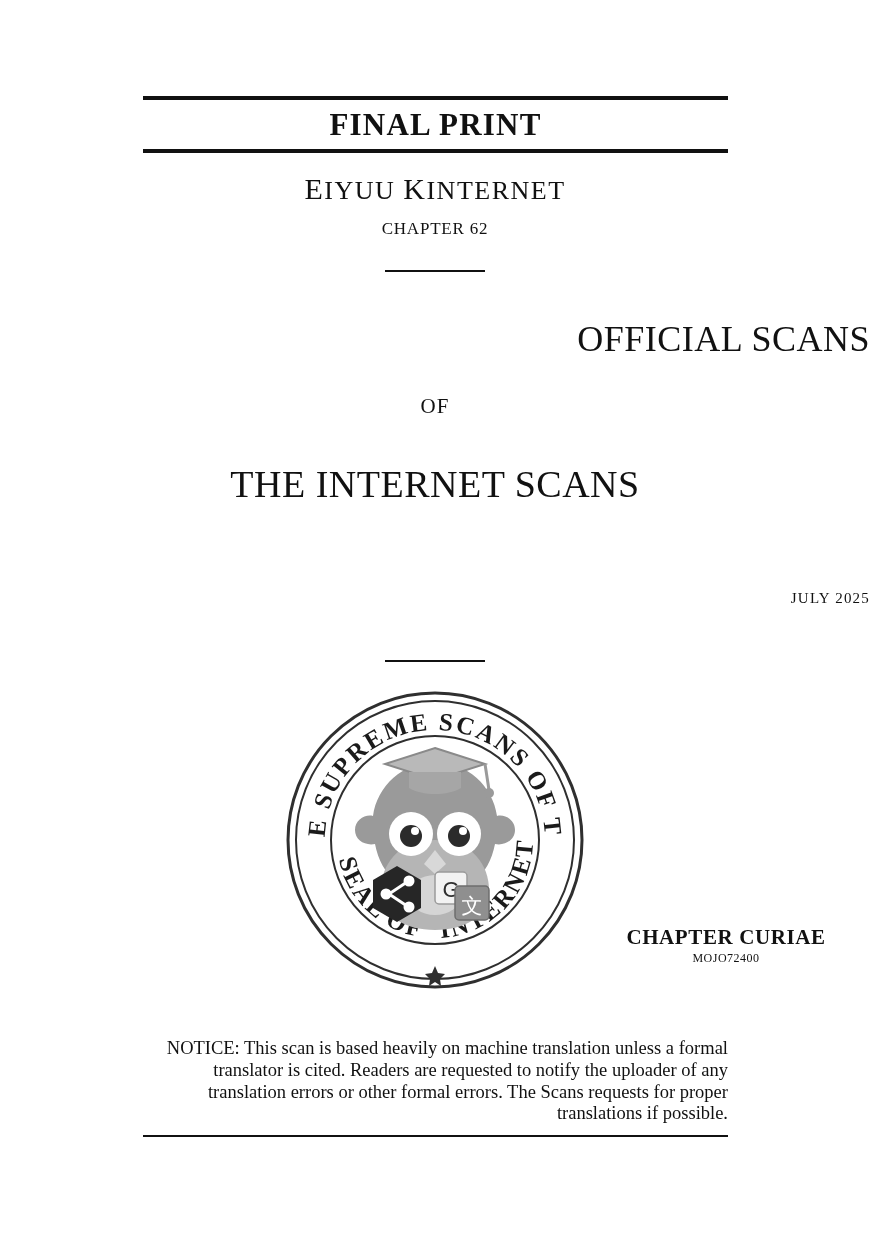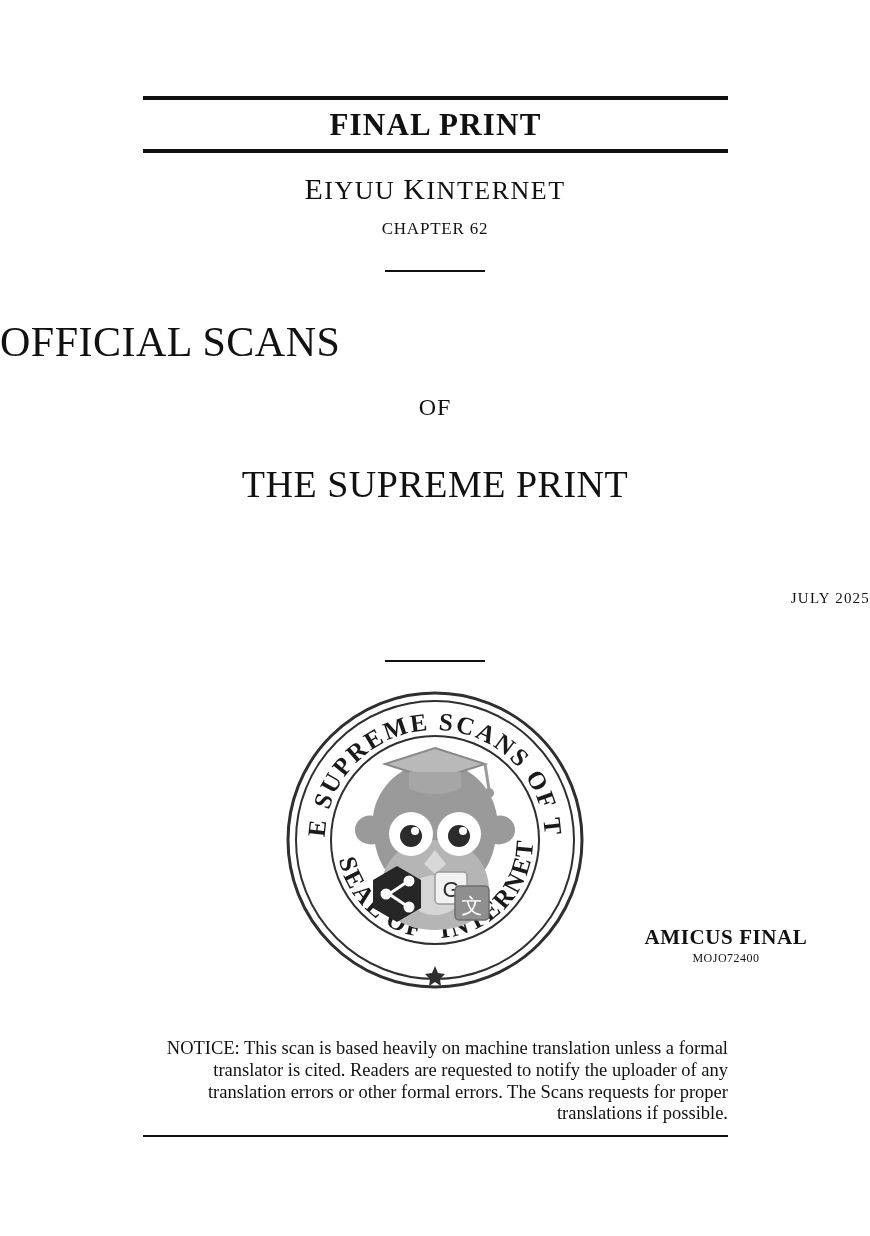--- a/index.html
+++ b/index.html
@@ -78,31 +78,31 @@
     background: #111111;
   }
   .divider-1 { top: 270px; }
   .divider-2 { top: 660px; }
 
   .main-title {
     position: absolute;
     top: 318px;
     left: 0;
     width: 100%;
-    text-align: left;
-    font-size: 42px;
+    text-align: right;
+    font-size: 36px;
     letter-spacing: 0.5px;
   }
   .of-line {
     position: absolute;
     top: 394px;
     left: 0;
     width: 100%;
     text-align: center;
-    font-size: 24px;
+    font-size: 21px;
     letter-spacing: 1px;
   }
   .sub-title {
     position: absolute;
     top: 462px;
     left: 0;
     width: 100%;
     text-align: center;
     font-size: 38px;
     letter-spacing: 0.5px;
@@ -181,21 +181,21 @@
   <div class="series-title">
     <span class="smallcaps-first">E</span><span class="smallcaps-rest">IYUU </span><span class="smallcaps-first">K</span><span class="smallcaps-rest">INTERNET</span>
   </div>
 
   <div class="chapter-line">CHAPTER 62</div>
 
   <div class="divider divider-1"></div>
 
   <div class="main-title">OFFICIAL SCANS</div>
   <div class="of-line">OF</div>
-  <div class="sub-title">THE SUPREME PRINT</div>
+  <div class="sub-title">THE INTERNET SCANS</div>
   <div class="date-line">JULY 2025</div>
 
   <div class="divider divider-2"></div>
 
   <div class="seal-wrap">
     <svg class="seal-svg" width="300" height="300" viewBox="0 0 300 300" xmlns="http://www.w3.org/2000/svg">
       <defs>
         <path id="arcTop" d="M 40,150 A 110,110 0 0 1 260,150"></path>
         <path id="arcBottom" d="M 52,150 A 98,98 0 0 0 248,150"></path>
       </defs>
@@ -255,20 +255,20 @@
         <text x="166" y="207" text-anchor="middle" font-family="Liberation Sans, sans-serif" font-size="22" fill="#2f2f2f">G</text>
         <rect x="170" y="196" width="34" height="34" rx="4" fill="#8f8f8f" stroke="#6d6d6d" stroke-width="1.5"></rect>
         <text x="187" y="223" text-anchor="middle" font-family="Liberation Sans, sans-serif" font-size="21" fill="#ffffff">文</text>
       </g>
 
       <path d="M 150 276 l 3 7 l 7 1 l -5 5 l 1 7 l -6 -4 l -6 4 l 1 -7 l -5 -5 l 7 -1 Z" fill="#2f2f2f"></path>
     </svg>
   </div>
 
   <div class="credit">
-    <div class="credit-name">AMICUS FINAL</div>
+    <div class="credit-name">CHAPTER CURIAE</div>
     <div class="credit-id">MOJO72400</div>
   </div>
 
   <div class="notice">NOTICE: This scan is based heavily on machine translation unless a formal translator is cited. Readers are requested to notify the uploader of any translation errors or other formal errors. The Scans requests for proper translations if possible.</div>
   <div class="rule-thin"></div>
 
 </div>
 
 </body></html>

